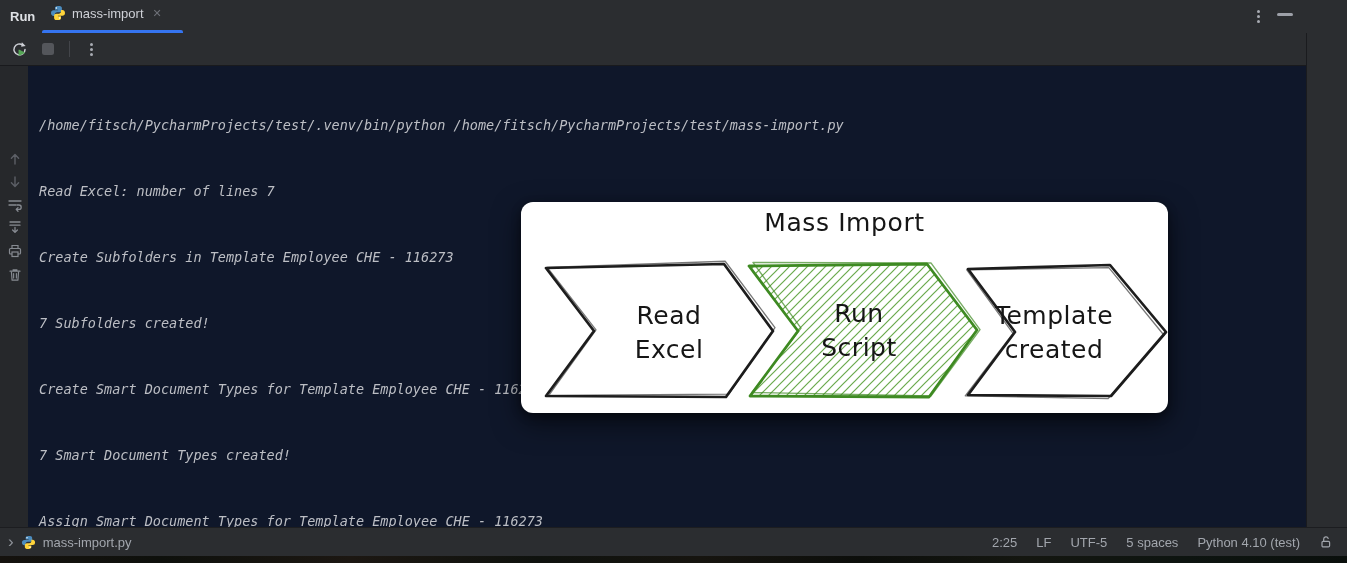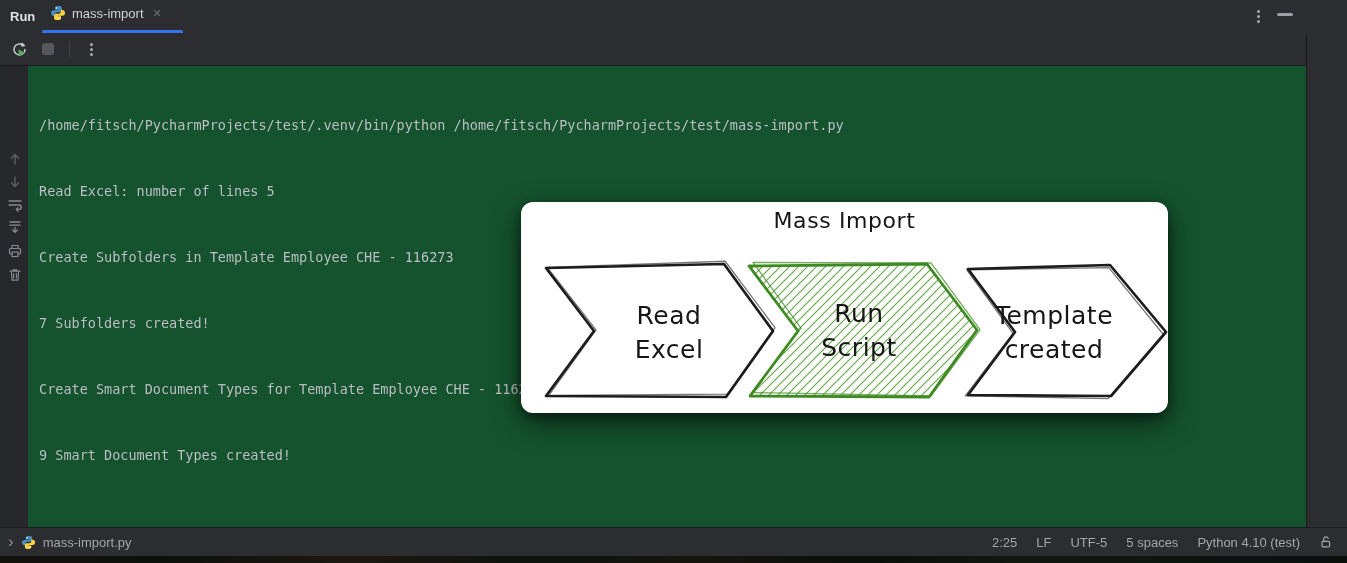--- a/index.html
+++ b/index.html
@@ -1,19 +1,19 @@
 <!DOCTYPE html>
 <html><head>
 <meta charset="utf-8">
 <style>
   * { margin:0; padding:0; box-sizing:border-box; }
   html,body { background:#000; }
   #app {
     position:relative; width:1347px; height:563px;
-    background:#14532d; overflow:hidden;
+    background:#0f172a; overflow:hidden;
     font-family:"Liberation Sans", sans-serif;
   }
 
   
   .header { position:absolute; top:0; left:0; width:1347px; height:33px; background:#2b2d30; }
   .run-label { position:absolute; left:10px; top:0; height:33px; line-height:33px;
     color:#dfe1e5; font-size:13px; font-weight:700; }
   .tab { position:absolute; left:42px; top:0; height:26px; width:141px;
     display:flex; align-items:center; gap:6px; padding:0 8px; cursor:default; }
   .tab-label { color:#ced0d6; font-size:13px; white-space:nowrap; }
@@ -41,28 +41,28 @@
 
   
   .gutter { position:absolute; top:66px; left:0; width:28px; height:461px; background:#26282b; }
   .g-icon { position:absolute; left:6px; width:17px; height:17px;
     display:flex; align-items:center; justify-content:center; }
 
   
   .console { position:absolute; top:70px; left:39px; width:1260px;
     font-family:"DejaVu Sans Mono","Liberation Mono",monospace;
     font-size:13.5px; line-height:22px; color:#bcbec4; white-space:pre; }
-  .console-line { min-height:22px; }
+  .console-line { min-height:22px;font-style:italic; }
 
   
   .card { position:absolute; left:521px; top:202px; width:647px; height:211px;
     background:#ffffff; border-radius:12px;
     box-shadow:0 10px 28px rgba(0,0,0,.55), 0 3px 10px rgba(0,0,0,.4); }
   .card-title { position:absolute; top:6px; left:0; width:100%; text-align:center;
-    font-family:"DejaVu Sans", sans-serif; font-size:22px; font-weight:500;
+    font-family:"DejaVu Sans", sans-serif; font-size:25px; font-weight:500;
     letter-spacing:.6px; color:#161616; }
   .diagram { position:absolute; left:0; top:0; }
   .arrow-main { fill:#ffffff; stroke:#1d1d1d; stroke-width:2.7; stroke-linejoin:round; }
   .arrow-ghost { fill:none; stroke:#1d1d1d; stroke-width:1.3; stroke-linejoin:round; opacity:.6; }
   .arrow-green { fill:url(#hatch); stroke:#3e8a22; stroke-width:2.8; stroke-linejoin:round; }
   .arrow-green-ghost { fill:none; stroke:#3e8a22; stroke-width:1.4; stroke-linejoin:round; opacity:.7; }
   .step-text { font-family:"DejaVu Sans", sans-serif; font-size:25px; font-weight:500;
     fill:#161616; text-anchor:middle; letter-spacing:.5px; }
 
   
@@ -168,25 +168,26 @@
       <svg width="16" height="16" viewBox="0 0 16 16">
         <path d="M3 4.2h10M6.2 4V2.8h3.6V4" fill="none" stroke="#868a91" stroke-width="1.2" stroke-linecap="round"></path>
         <path d="M4.4 4.5l.7 8.7h5.8l.7-8.7" fill="none" stroke="#868a91" stroke-width="1.2" stroke-linejoin="round"></path>
         <path d="M6.6 6.5v4.5M9.4 6.5v4.5" fill="none" stroke="#868a91" stroke-width="1.1" stroke-linecap="round"></path>
       </svg>
     </span>
   </div>
 
   <div class="console">
     <div class="console-line">/home/fitsch/PycharmProjects/test/.venv/bin/python /home/fitsch/PycharmProjects/test/mass-import.py</div>
-    <div class="console-line">Read Excel: number of lines 5</div>
+    <div class="console-line">Read Excel: number of lines 7</div>
     <div class="console-line">Create Subfolders in Template Employee CHE - 116273</div>
     <div class="console-line">7 Subfolders created!</div>
     <div class="console-line">Create Smart Document Types for Template Employee CHE - 116273</div>
-    <div class="console-line">9 Smart Document Types created!</div>
+    <div class="console-line">7 Smart Document Types created!</div>
+    <div class="console-line">Assign Smart Document Types for Template Employee CHE - 116273</div>
     
     
     
     
   </div>
 
   <div class="card">
     <div class="card-title">Mass Import</div>
     <svg class="diagram" width="647" height="211" viewBox="0 0 647 211">
       <defs>

